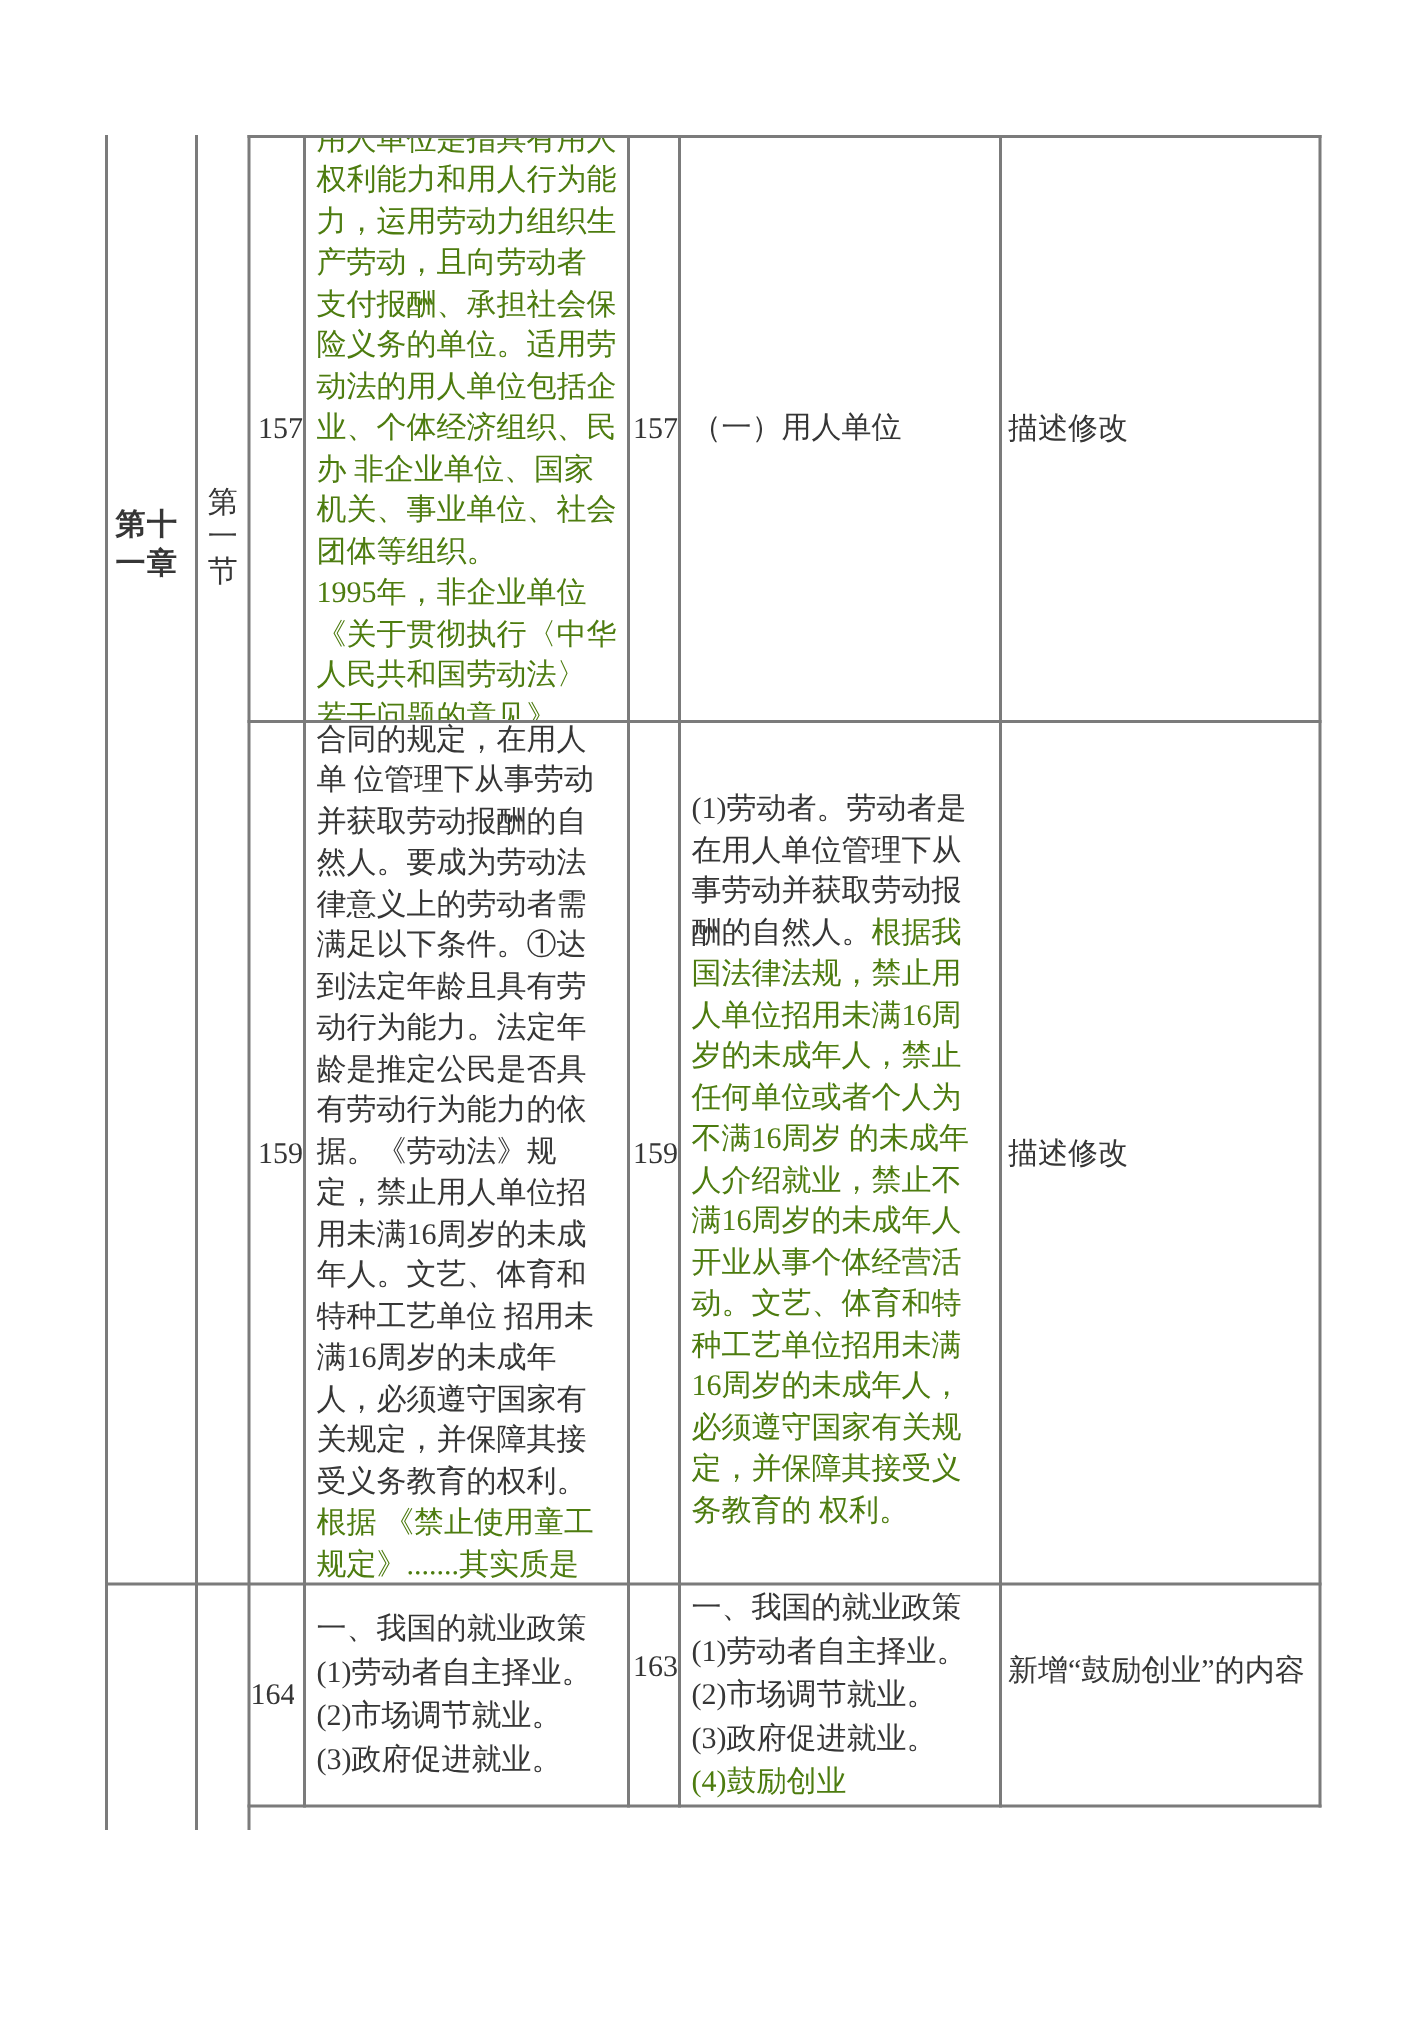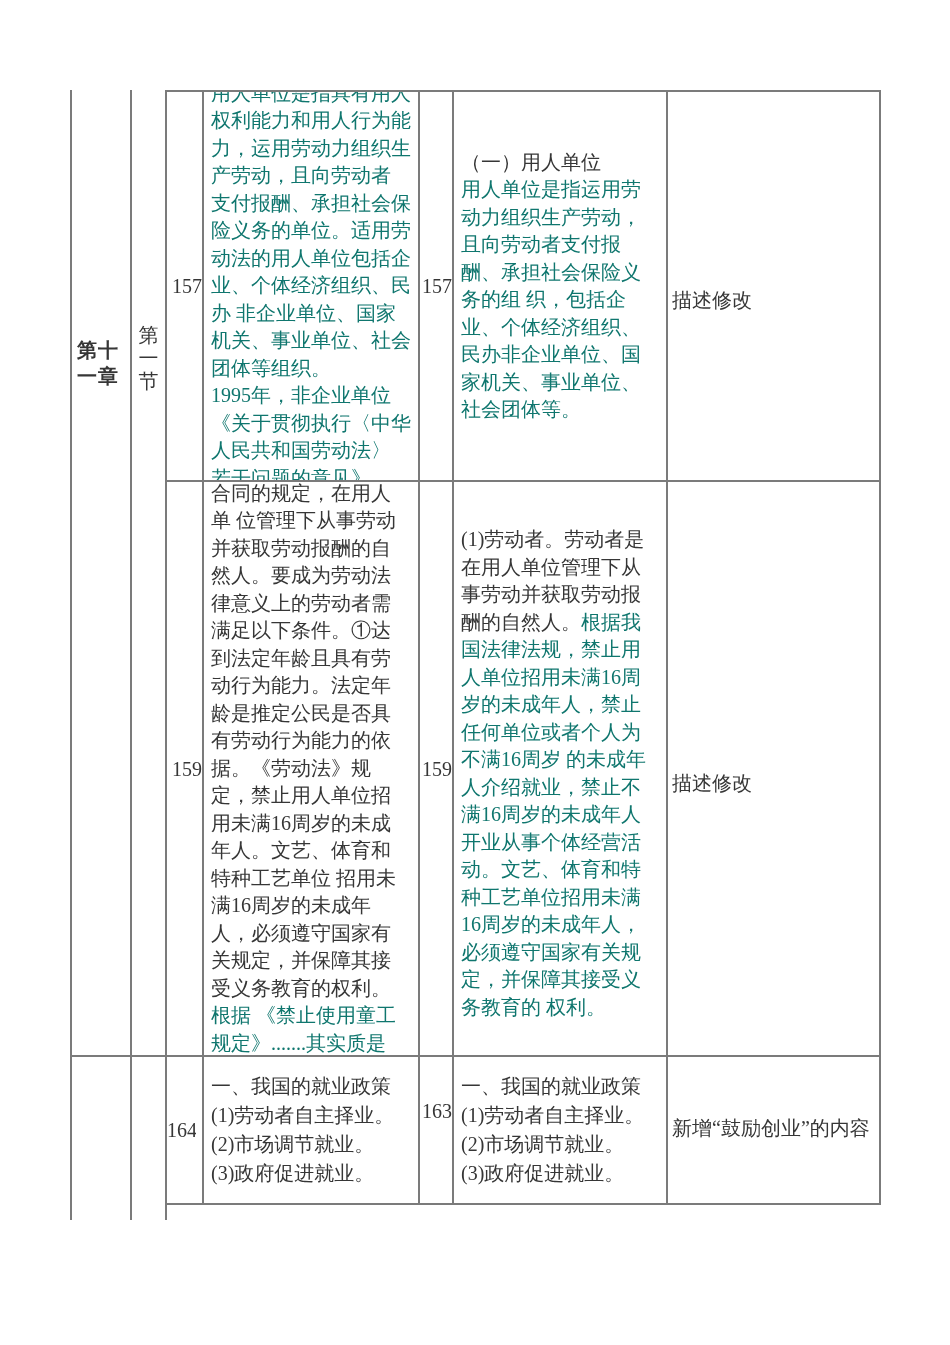--- a/index.html
+++ b/index.html
@@ -13,32 +13,32 @@
   .line{position:absolute;background:#7b7b7b;}
   .cell{
     position:absolute;overflow:hidden;
     display:flex;flex-direction:column;justify-content:center;
     font-size:20px;color:#363636;
     box-sizing:border-box;
   }
   .txt{padding:0 7px;line-height:27.5px;text-align:left;}
   .lh29{line-height:29px;}
   .pagenum{text-align:right;line-height:20px;}
-  .desc{padding:0 4px;line-height:24px;margin-top:14px;}
+  .desc{padding:0 4px;line-height:24px;}
   .chapter{
     justify-content:flex-start;padding:245px 3px 0 5px;
     font-weight:700;line-height:26px;letter-spacing:1px;
   }
   .section{
     justify-content:flex-start;padding:232px 0 0 0;
     text-align:center;line-height:23px;
   }
   .para{margin:0;}
   .k{color:#363636;}
-  .r{color:#0f766e;}
+  .r{color:#4d7c0f;}
 </style>
 </head>
 <body>
 
 <div class="page">
 
   <div class="line" style="left:70px;top:90px;width:2px;height:1130px;"></div>
   <div class="line" style="left:130px;top:90px;width:2px;height:1130px;"></div>
   <div class="line" style="left:165px;top:90px;width:2px;height:1130px;"></div>
   <div class="line" style="left:202px;top:90px;width:2px;height:1115px;"></div>
@@ -62,21 +62,20 @@
 
   <div class="cell pagenum" style="left:167px;top:92px;width:35px;height:388px;">157</div>
   <div class="cell txt" style="left:204px;top:92px;width:214px;height:388px;">
       <div class="para"><span class="k">（一）用人单位</span></div>
       <div class="para"><span class="r">用人单位是指具有用人权利能力和用人行为能力，运用劳动力组织生产劳动，且向劳动者 支付报酬、承担社会保险义务的单位。适用劳动法的用人单位包括企业、个体经济组织、民办 非企业单位、国家机关、事业单位、社会团体等组织。</span></div>
       <div class="para"><span class="r">1995年，非企业单位《关于贯彻执行〈中华人民共和国劳动法〉 若干问题的意见》.......适用劳动法。</span></div>
     </div>
   <div class="cell pagenum" style="left:420px;top:92px;width:32px;height:388px;">157</div>
   <div class="cell txt" style="left:454px;top:92px;width:212px;height:388px;">
       <div class="para"><span class="k">（一）用人单位</span></div>
-      <div class="para"><span class="r">用人单位是指运用劳动力组织生产劳动，且向劳动者支付报酬、承担社会保险义务的组 织，包括企业、个体经济组织、民办非企业单位、国家机关、事业单位、社会团体等。</span></div>
     </div>
   <div class="cell desc" style="left:668px;top:92px;width:211px;height:388px;">描述修改</div>
 
   <div class="cell pagenum" style="left:167px;top:482px;width:35px;height:573px;">159</div>
   <div class="cell txt" style="left:204px;top:482px;width:200px;height:573px;">
       <div class="para"><span class="k">(1)劳动者。作为劳动法律关系主体的劳动者是按照法律和劳动合同的规定，在用人单 位管理下从事劳动并获取劳动报酬的自然人。要成为劳动法律意义上的劳动者需满足以下条件。①达到法定年龄且具有劳动行为能力。法定年龄是推定公民是否具有劳动行为能力的依 据。《劳动法》规定，禁止用人单位招用未满16周岁的未成年人。文艺、体育和特种工艺单位 招用未满16周岁的未成年人，必须遵守国家有关规定，并保障其接受义务教育的权利。</span><span class="r">根据 《禁止使用童工规定》.......其实质是成为用人 单位管理下的从事劳动并以此获取劳动报酬的人。</span></div>
     </div>
   <div class="cell pagenum" style="left:420px;top:482px;width:32px;height:573px;">159</div>
   <div class="cell txt" style="left:454px;top:482px;width:212px;height:583px;">
       <div class="para"><span class="k">(1)劳动者。劳动者是在用人单位管理下从事劳动并获取劳动报酬的自然人。</span><span class="r">根据我国法律法规，禁止用人单位招用未满16周岁的未成年人，禁止任何单位或者个人为不满16周岁 的未成年人介绍就业，禁止不满16周岁的未成年人开业从事个体经营活动。文艺、体育和特 种工艺单位招用未满16周岁的未成年人，必须遵守国家有关规定，并保障其接受义务教育的 权利。</span></div>
@@ -89,16 +88,17 @@
       <div class="para"><span class="k">(1)劳动者自主择业。</span></div>
       <div class="para"><span class="k">(2)市场调节就业。</span></div>
       <div class="para"><span class="k">(3)政府促进就业。</span></div>
     </div>
   <div class="cell pagenum" style="left:420px;top:1057px;width:32px;height:108px;">163</div>
   <div class="cell txt lh29" style="left:454px;top:1057px;width:212px;height:146px;">
       <div class="para"><span class="k">一、我国的就业政策</span></div>
       <div class="para"><span class="k">(1)劳动者自主择业。</span></div>
       <div class="para"><span class="k">(2)市场调节就业。</span></div>
       <div class="para"><span class="k">(3)政府促进就业。</span></div>
+      <div class="para"><span class="r">(4)鼓励创业</span></div>
     </div>
   <div class="cell desc" style="left:668px;top:1057px;width:211px;height:114px;">新增“鼓励创业”的内容</div>
 
 </div>
 
 </body></html>

